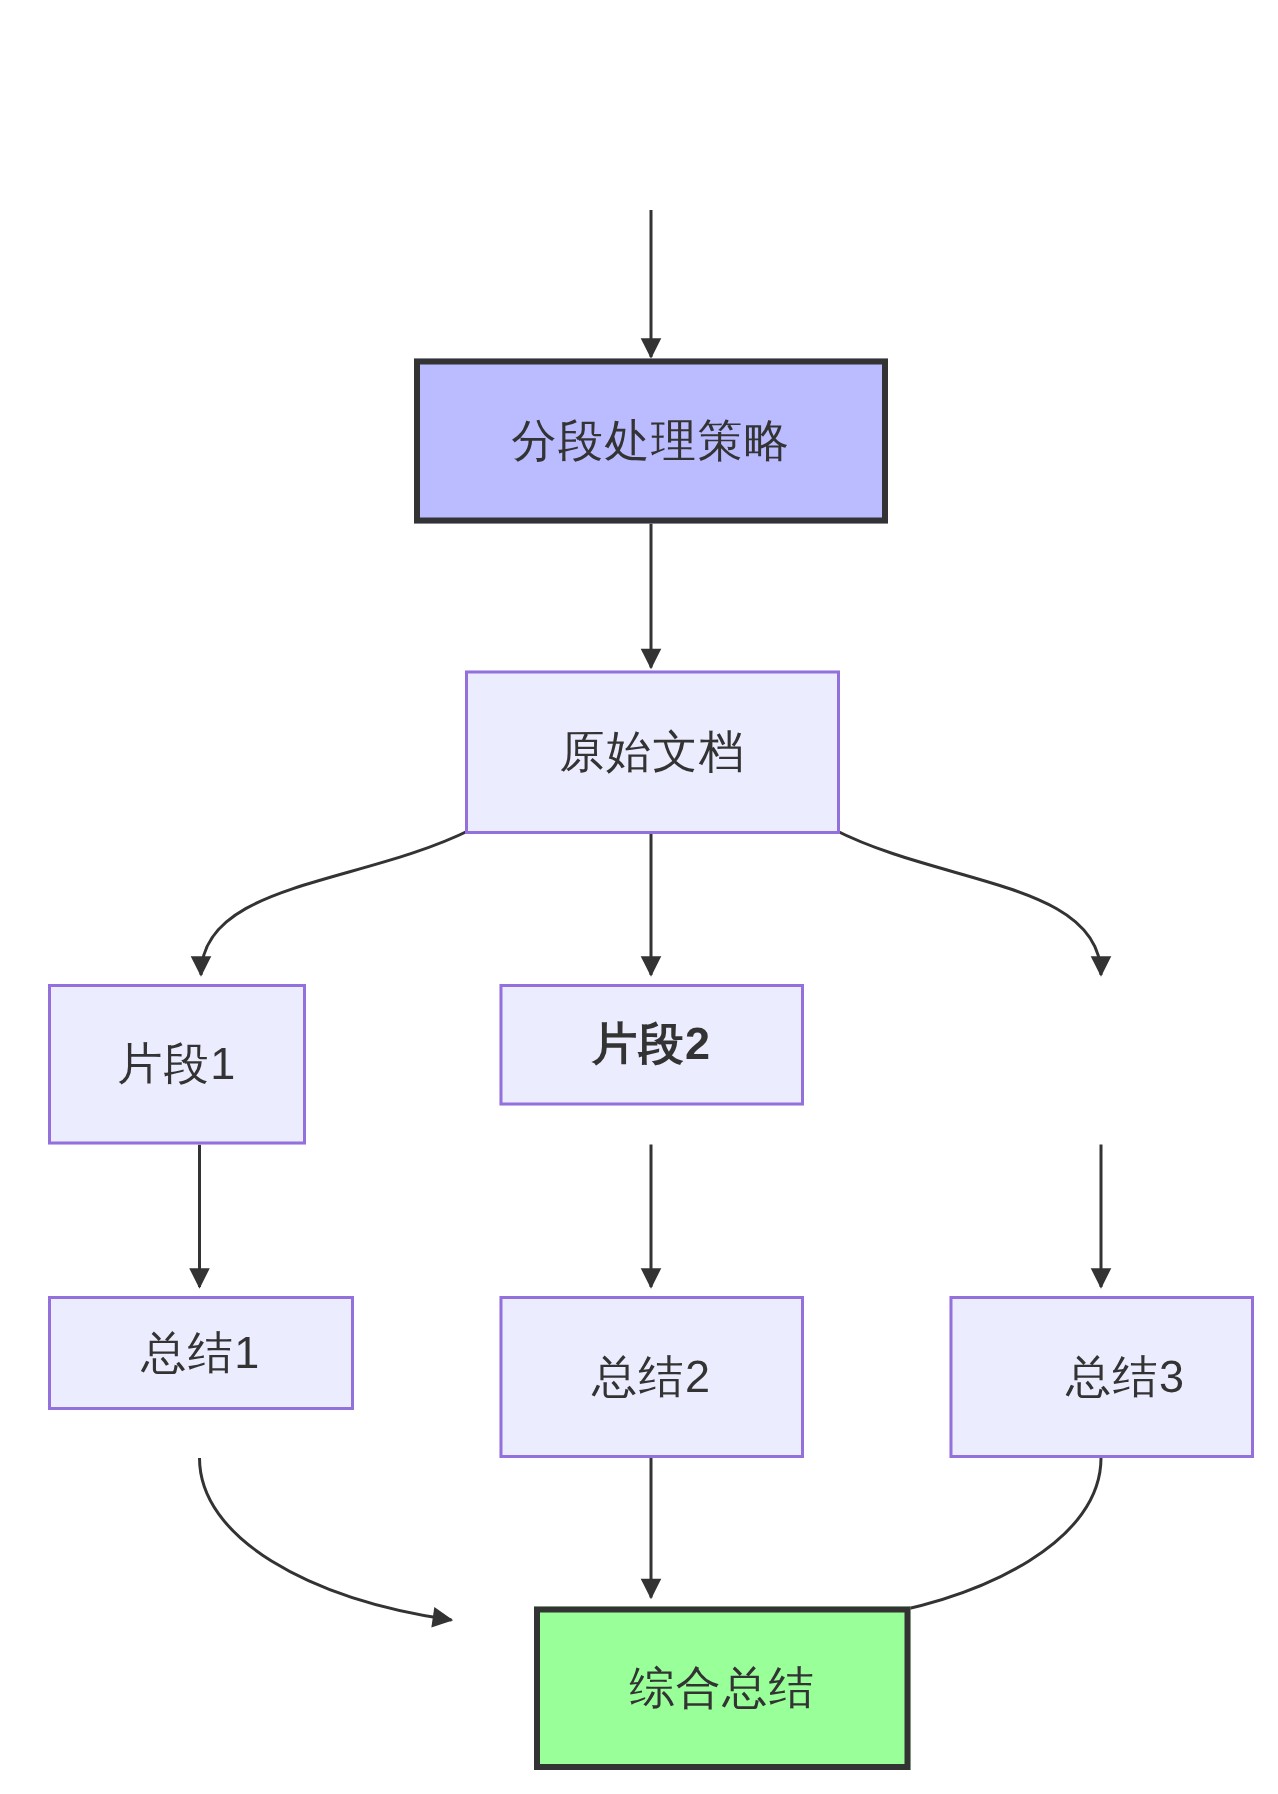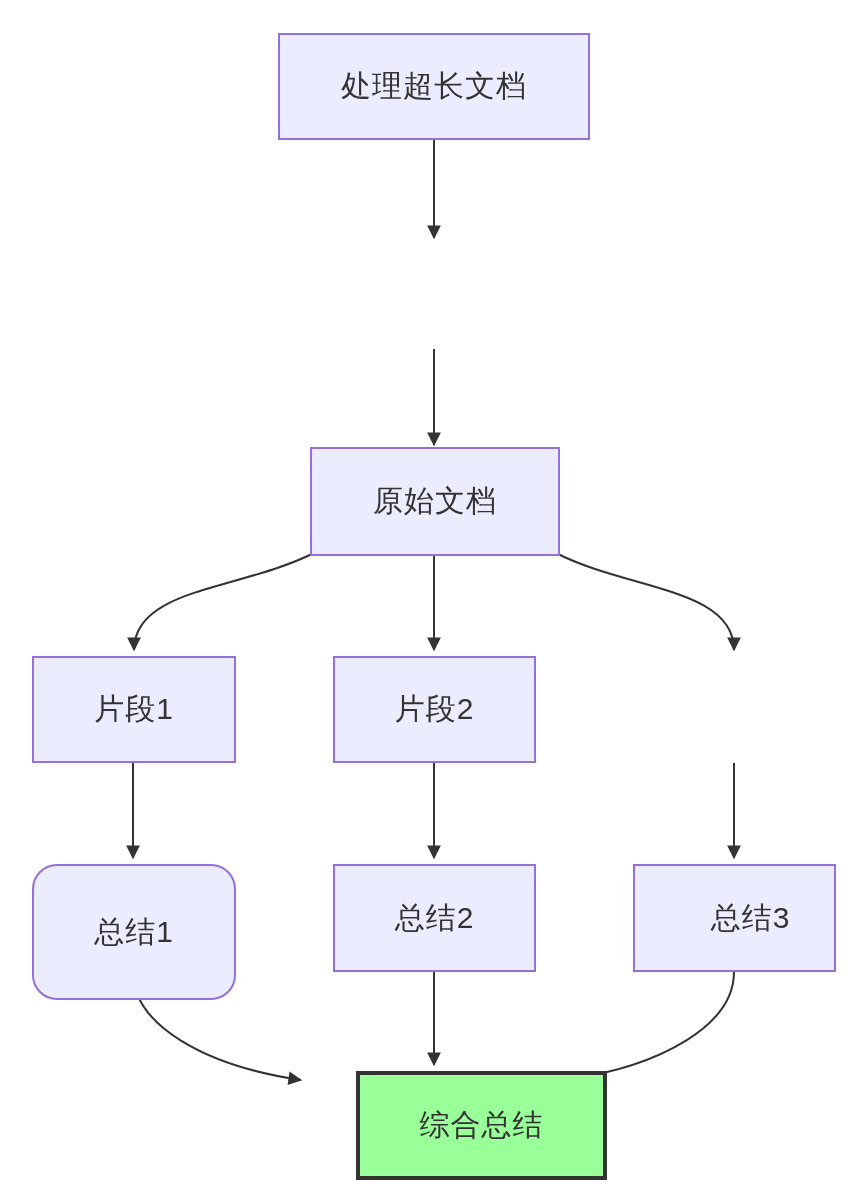--- a/index.html
+++ b/index.html
@@ -71,39 +71,39 @@
 
     <path class="edge" d="M133,763 V858" marker-end="url(#arrowhead)"></path>
     <path class="edge" d="M434,763 V858" marker-end="url(#arrowhead)"></path>
     <path class="edge" d="M734,763 V858" marker-end="url(#arrowhead)"></path>
 
     <path class="edge" d="M133,972 C133,1025 205,1066 301,1080" marker-end="url(#arrowhead)"></path>
     <path class="edge" d="M434,972 V1065" marker-end="url(#arrowhead)"></path>
     <path class="edge" d="M734,972 C734,1025 662,1066 566,1080" marker-end="url(#arrowhead)"></path>
   </svg>
 
-  <div class="node" style="left:278px; top:33px; width:312px; height:107px;">
-    <span>处理超长文档</span>
+
+  <div class="node emphasis" style="left:276px; top:239px; width:316px; height:110px;">
+    <span>分段处理策略</span>
   </div>
-
 
   <div class="node" style="left:310px; top:447px; width:250px; height:109px;">
     <span>原始文档</span>
   </div>
 
-  <div class="node" style="left:32px; top:656px; width:204px; height:107px;">
+  <div class="node" style="left:32px; top:656px; width:172px; height:107px;">
     <span>片段1</span>
   </div>
 
-  <div class="node" style="left:333px; top:656px; width:203px; height:107px;">
+  <div class="node" style="left:333px; top:656px; width:203px; height:81px;font-weight:bold;">
     <span>片段2</span>
   </div>
 
 
-  <div class="node" style="left:32px; top:864px; width:204px; height:136px;border-radius:25px;">
+  <div class="node" style="left:32px; top:864px; width:204px; height:76px;">
     <span>总结1</span>
   </div>
 
   <div class="node" style="left:333px; top:864px; width:203px; height:108px;">
     <span>总结2</span>
   </div>
 
   <div class="node" style="left:633px; top:864px; width:203px; height:108px;padding-left:32px;">
     <span>总结3</span>
   </div>

